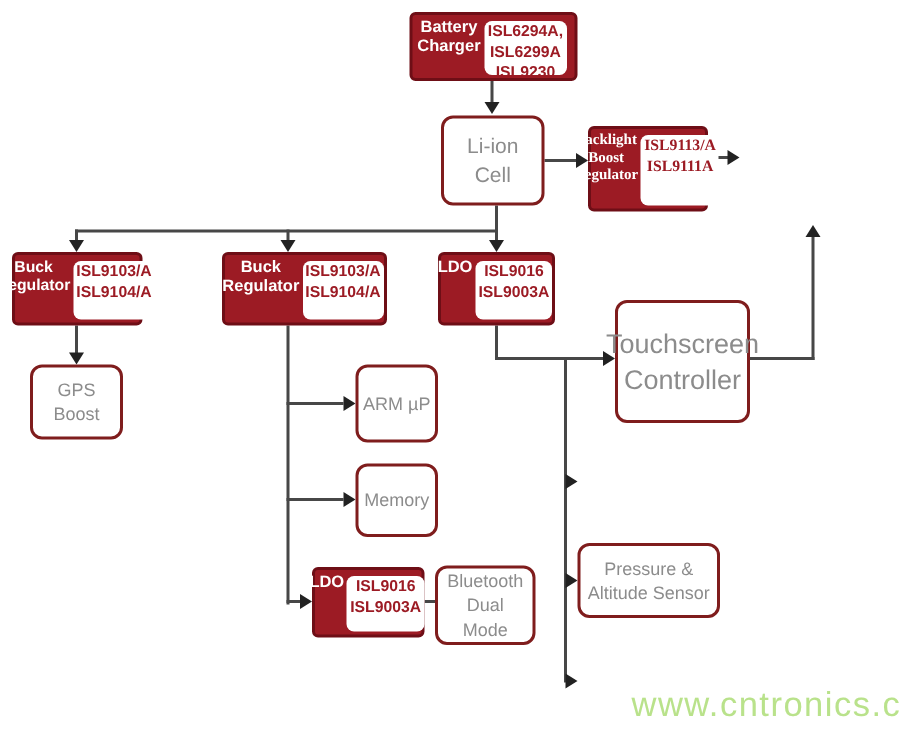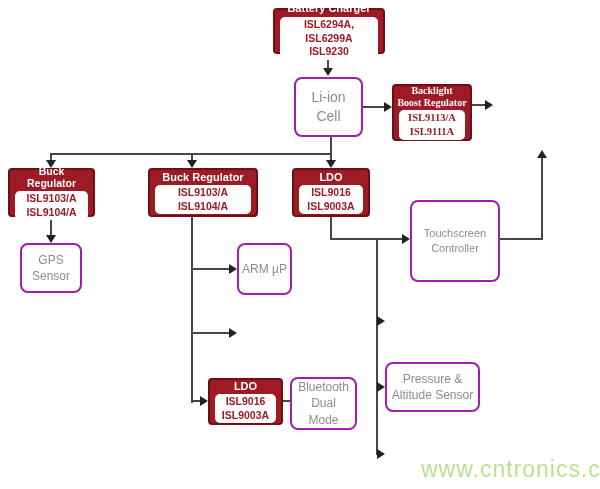--- a/index.html
+++ b/index.html
@@ -2,34 +2,34 @@
 <html style="--red: #9C1B24; --redborder: #6E0E16; --cyan: #A8EBEE; --line: #474747; --graytext: #8C8C8C; --watermarkgreen: #B9E28B;"><head>
 <meta charset="utf-8">
 <style>
   html,body{margin:0;padding:0;background:#ffffff;}
   .canvas{position:relative;width:600px;height:489px;background:#fff;overflow:hidden;
           font-family:"Liberation Sans", sans-serif;}
 
   
   .red-box{position:absolute;box-sizing:border-box;background:var(--red,#9C1B24);
            border:2px solid var(--redborder,#6E0E16);border-radius:4px;color:#fff;
-           display:flex;flex-direction:column;justify-content:center;text-align:center;
+           display:flex;flex-direction:row;justify-content:center;text-align:center;
            padding:2px 3px;}
   .red-title{font-weight:bold;font-size:11px;line-height:1.15;white-space:pre-line;}
   .red-title.sm{font-size:10px;}
   .red-parts{background:#ffffff;border-radius:5px;color:var(--red,#9C1B24);
              font-weight:bold;font-size:10.5px;line-height:1.3;white-space:pre-line;
              margin:2px 2px 0;padding:1px 2px;}
 
   
   .white-box{position:absolute;box-sizing:border-box;background:#fff;
-             border:2px solid #a21caf;border-radius:8px;color:var(--graytext,#8C8C8C);
+             border:2px solid #7f1d1d;border-radius:8px;color:var(--graytext,#8C8C8C);
              font-size:12px;line-height:1.35;display:flex;align-items:center;
              justify-content:center;text-align:center;white-space:pre-line;}
-  .f13{font-size:11px;text-align:center;}
+  .f13{font-size:18px;text-align:center;}
   .f14{font-size:14px;}
   .f115{font-size:11.5px;}
 
   
   .cyan-box{position:absolute;box-sizing:border-box;background:var(--cyan,#A8EBEE);
             color:#5A666D;font-size:13px;line-height:1.5;display:flex;align-items:center;
             justify-content:center;text-align:center;white-space:pre-line;border-radius:2px;}
 
   
   .hl,.vl{position:absolute;background:var(--line,#474747);}
@@ -140,27 +140,28 @@
 ISL9104/A</div>
   </div>
 
   <div class="red-box" style="left:292px;top:168px;width:78px;height:49px;">
     <div class="red-title">LDO</div>
     <div class="red-parts">ISL9016
 ISL9003A</div>
   </div>
 
   <div class="white-box" style="left:20px;top:243px;width:62px;height:50px;">GPS
-Sensor</div>
+Boost</div>
 
   <div class="white-box f13" style="left:410px;top:200px;width:90px;height:82px;">Touchscreen
 Controller</div>
 
   <div class="white-box" style="left:237px;top:243px;width:55px;height:52px;">ARM µP</div>
 
+  <div class="white-box" style="left:237px;top:309px;width:55px;height:49px;">Memory</div>
 
   <div class="red-box" style="left:208px;top:378px;width:75px;height:47px;">
     <div class="red-title">LDO</div>
     <div class="red-parts">ISL9016
 ISL9003A</div>
   </div>
 
   <div class="white-box" style="left:290px;top:377px;width:67px;height:53px;">Bluetooth
 Dual
 Mode</div>

